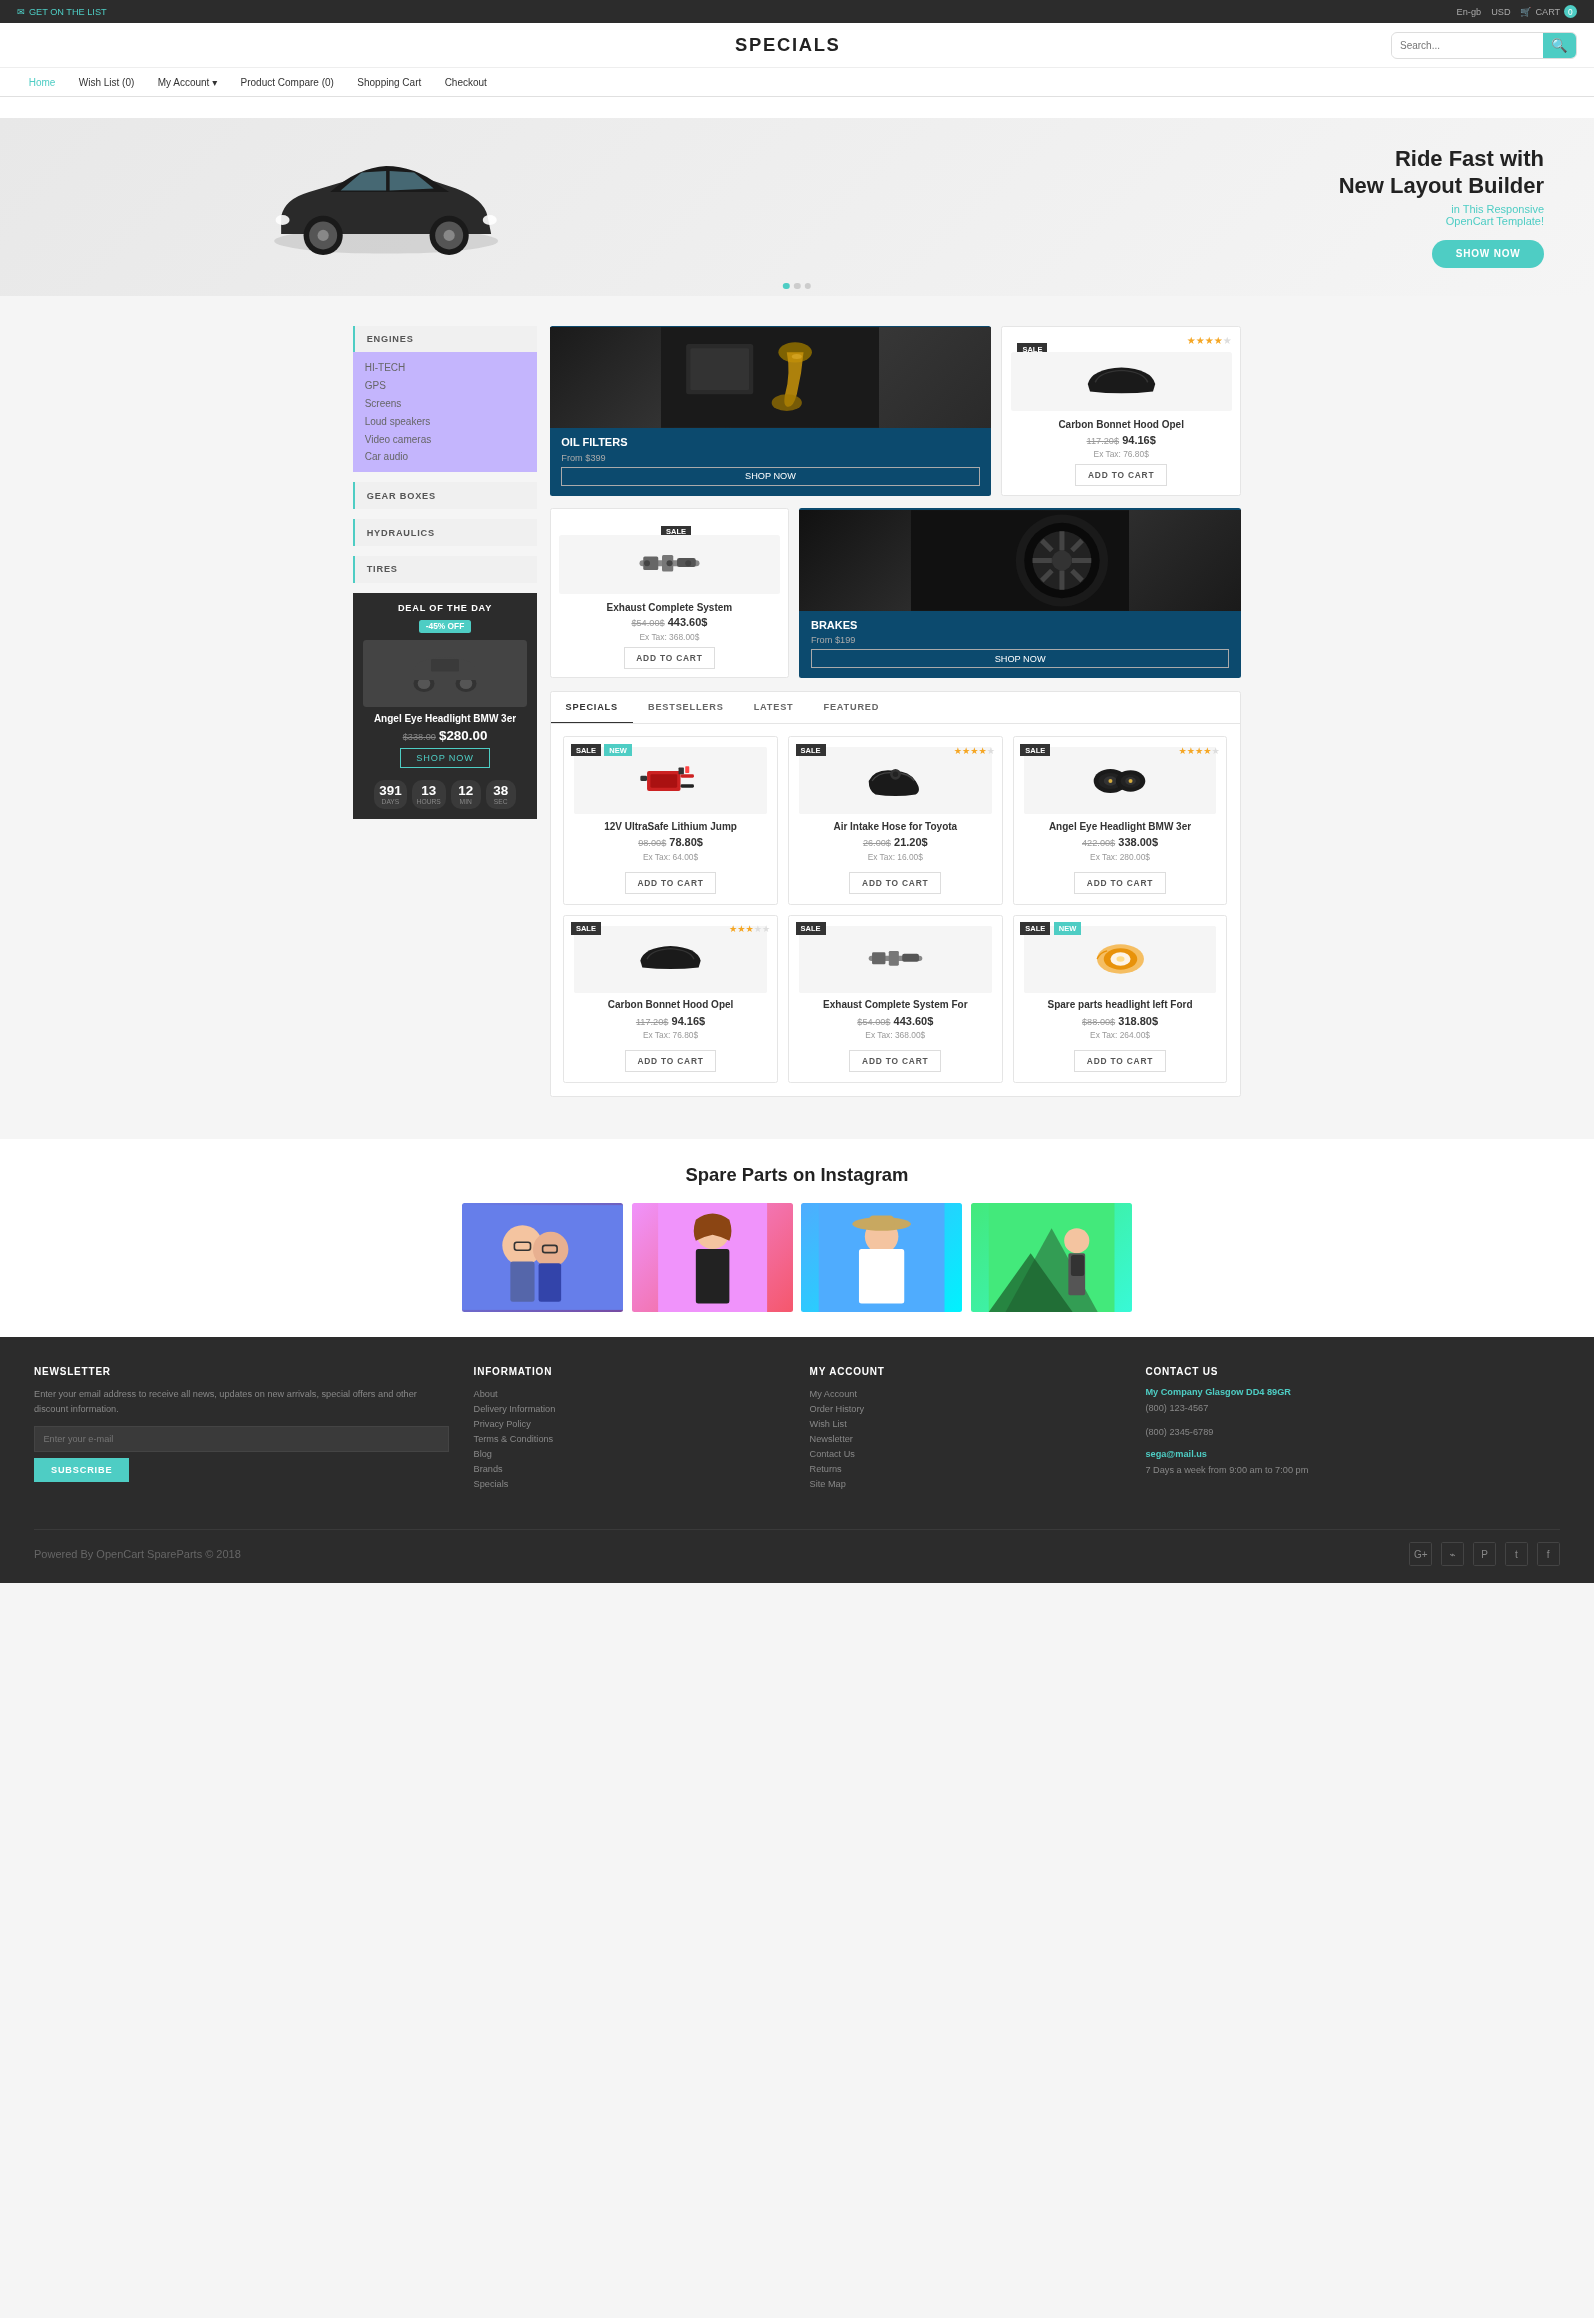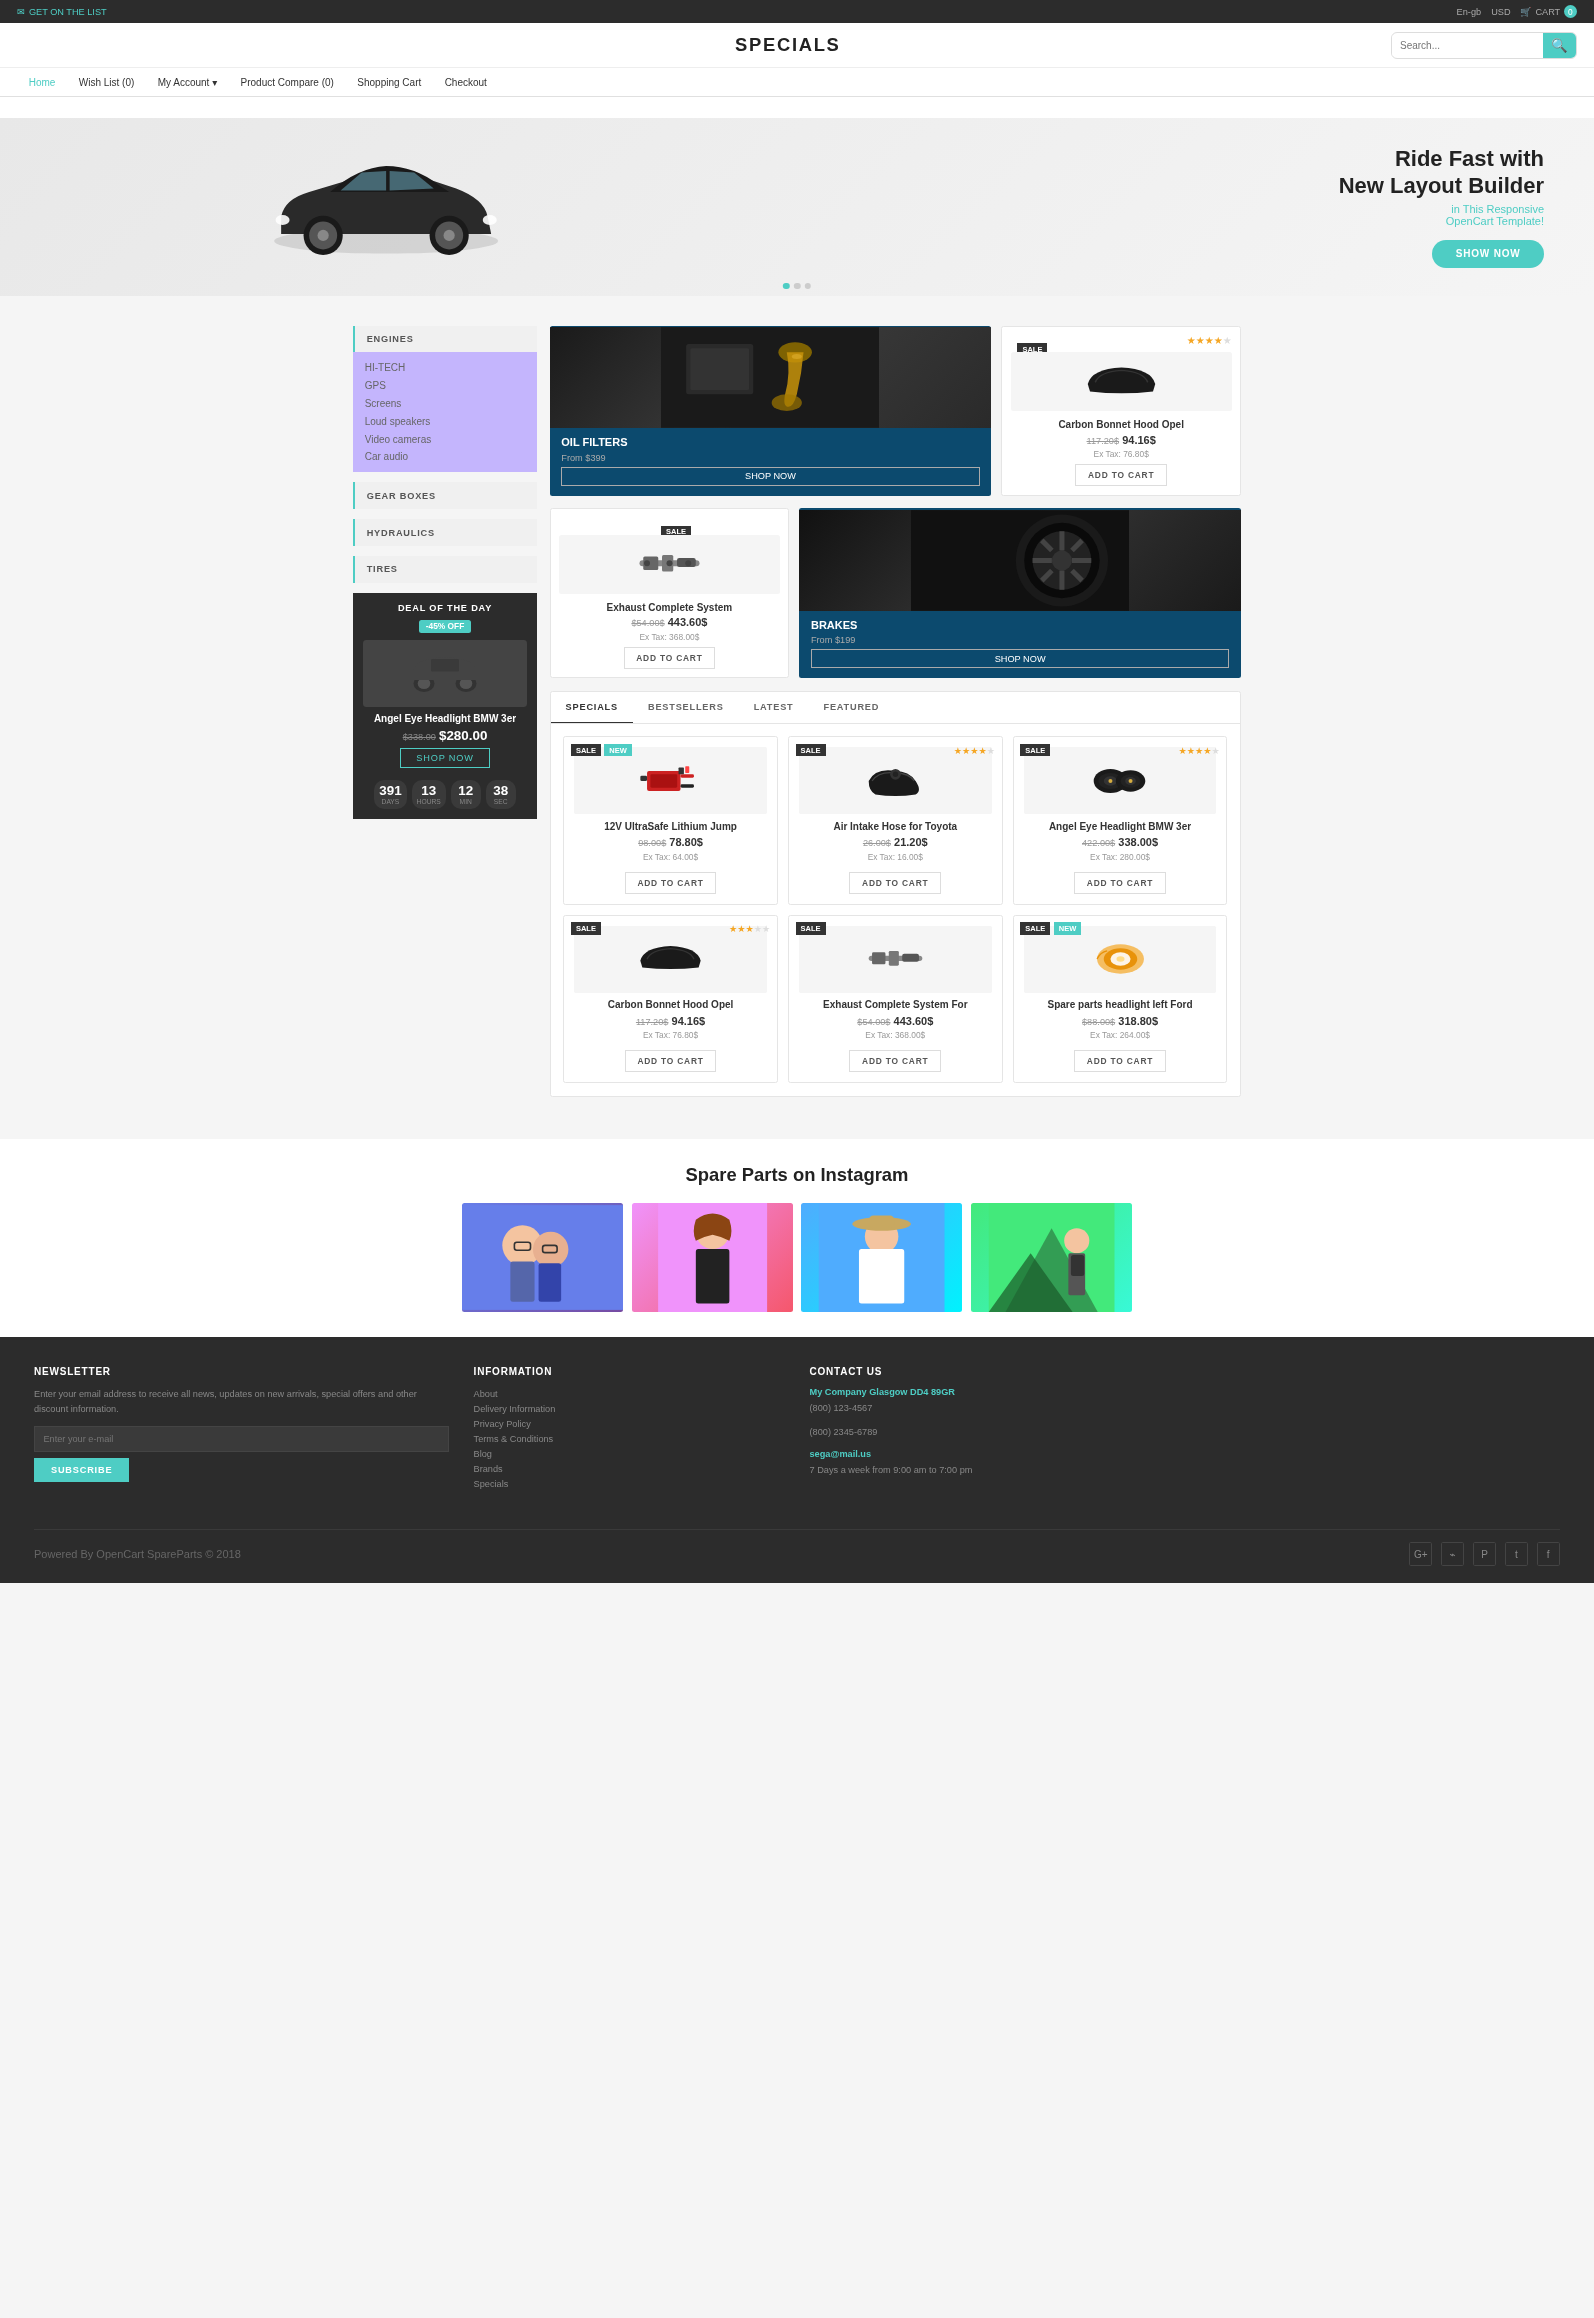--- a/index.html
+++ b/index.html
@@ -602,20 +602,32 @@
         <a href="#">About</a>
         <a href="#">Delivery Information</a>
         <a href="#">Privacy Policy</a>
         <a href="#">Terms &amp; Conditions</a>
         <a href="#">Blog</a>
         <a href="#">Brands</a>
         <a href="#">Specials</a>
       </div>
     </div>
 
+    <div class="footer-col">
+      <div class="footer-col-title">MY ACCOUNT</div>
+      <div class="footer-links">
+        <a href="#">My Account</a>
+        <a href="#">Order History</a>
+        <a href="#">Wish List</a>
+        <a href="#">Newsletter</a>
+        <a href="#">Contact Us</a>
+        <a href="#">Returns</a>
+        <a href="#">Site Map</a>
+      </div>
+    </div>
 
     <div class="footer-col">
       <div class="footer-col-title">CONTACT US</div>
       <div class="footer-contact-highlight">My Company Glasgow DD4 89GR</div>
       <p>(800) 123-4567</p>
       <p>(800) 2345-6789</p>
       <div class="footer-contact-highlight">sega@mail.us</div>
       <p>7 Days a week from 9:00 am to 7:00 pm</p>
     </div>
 

